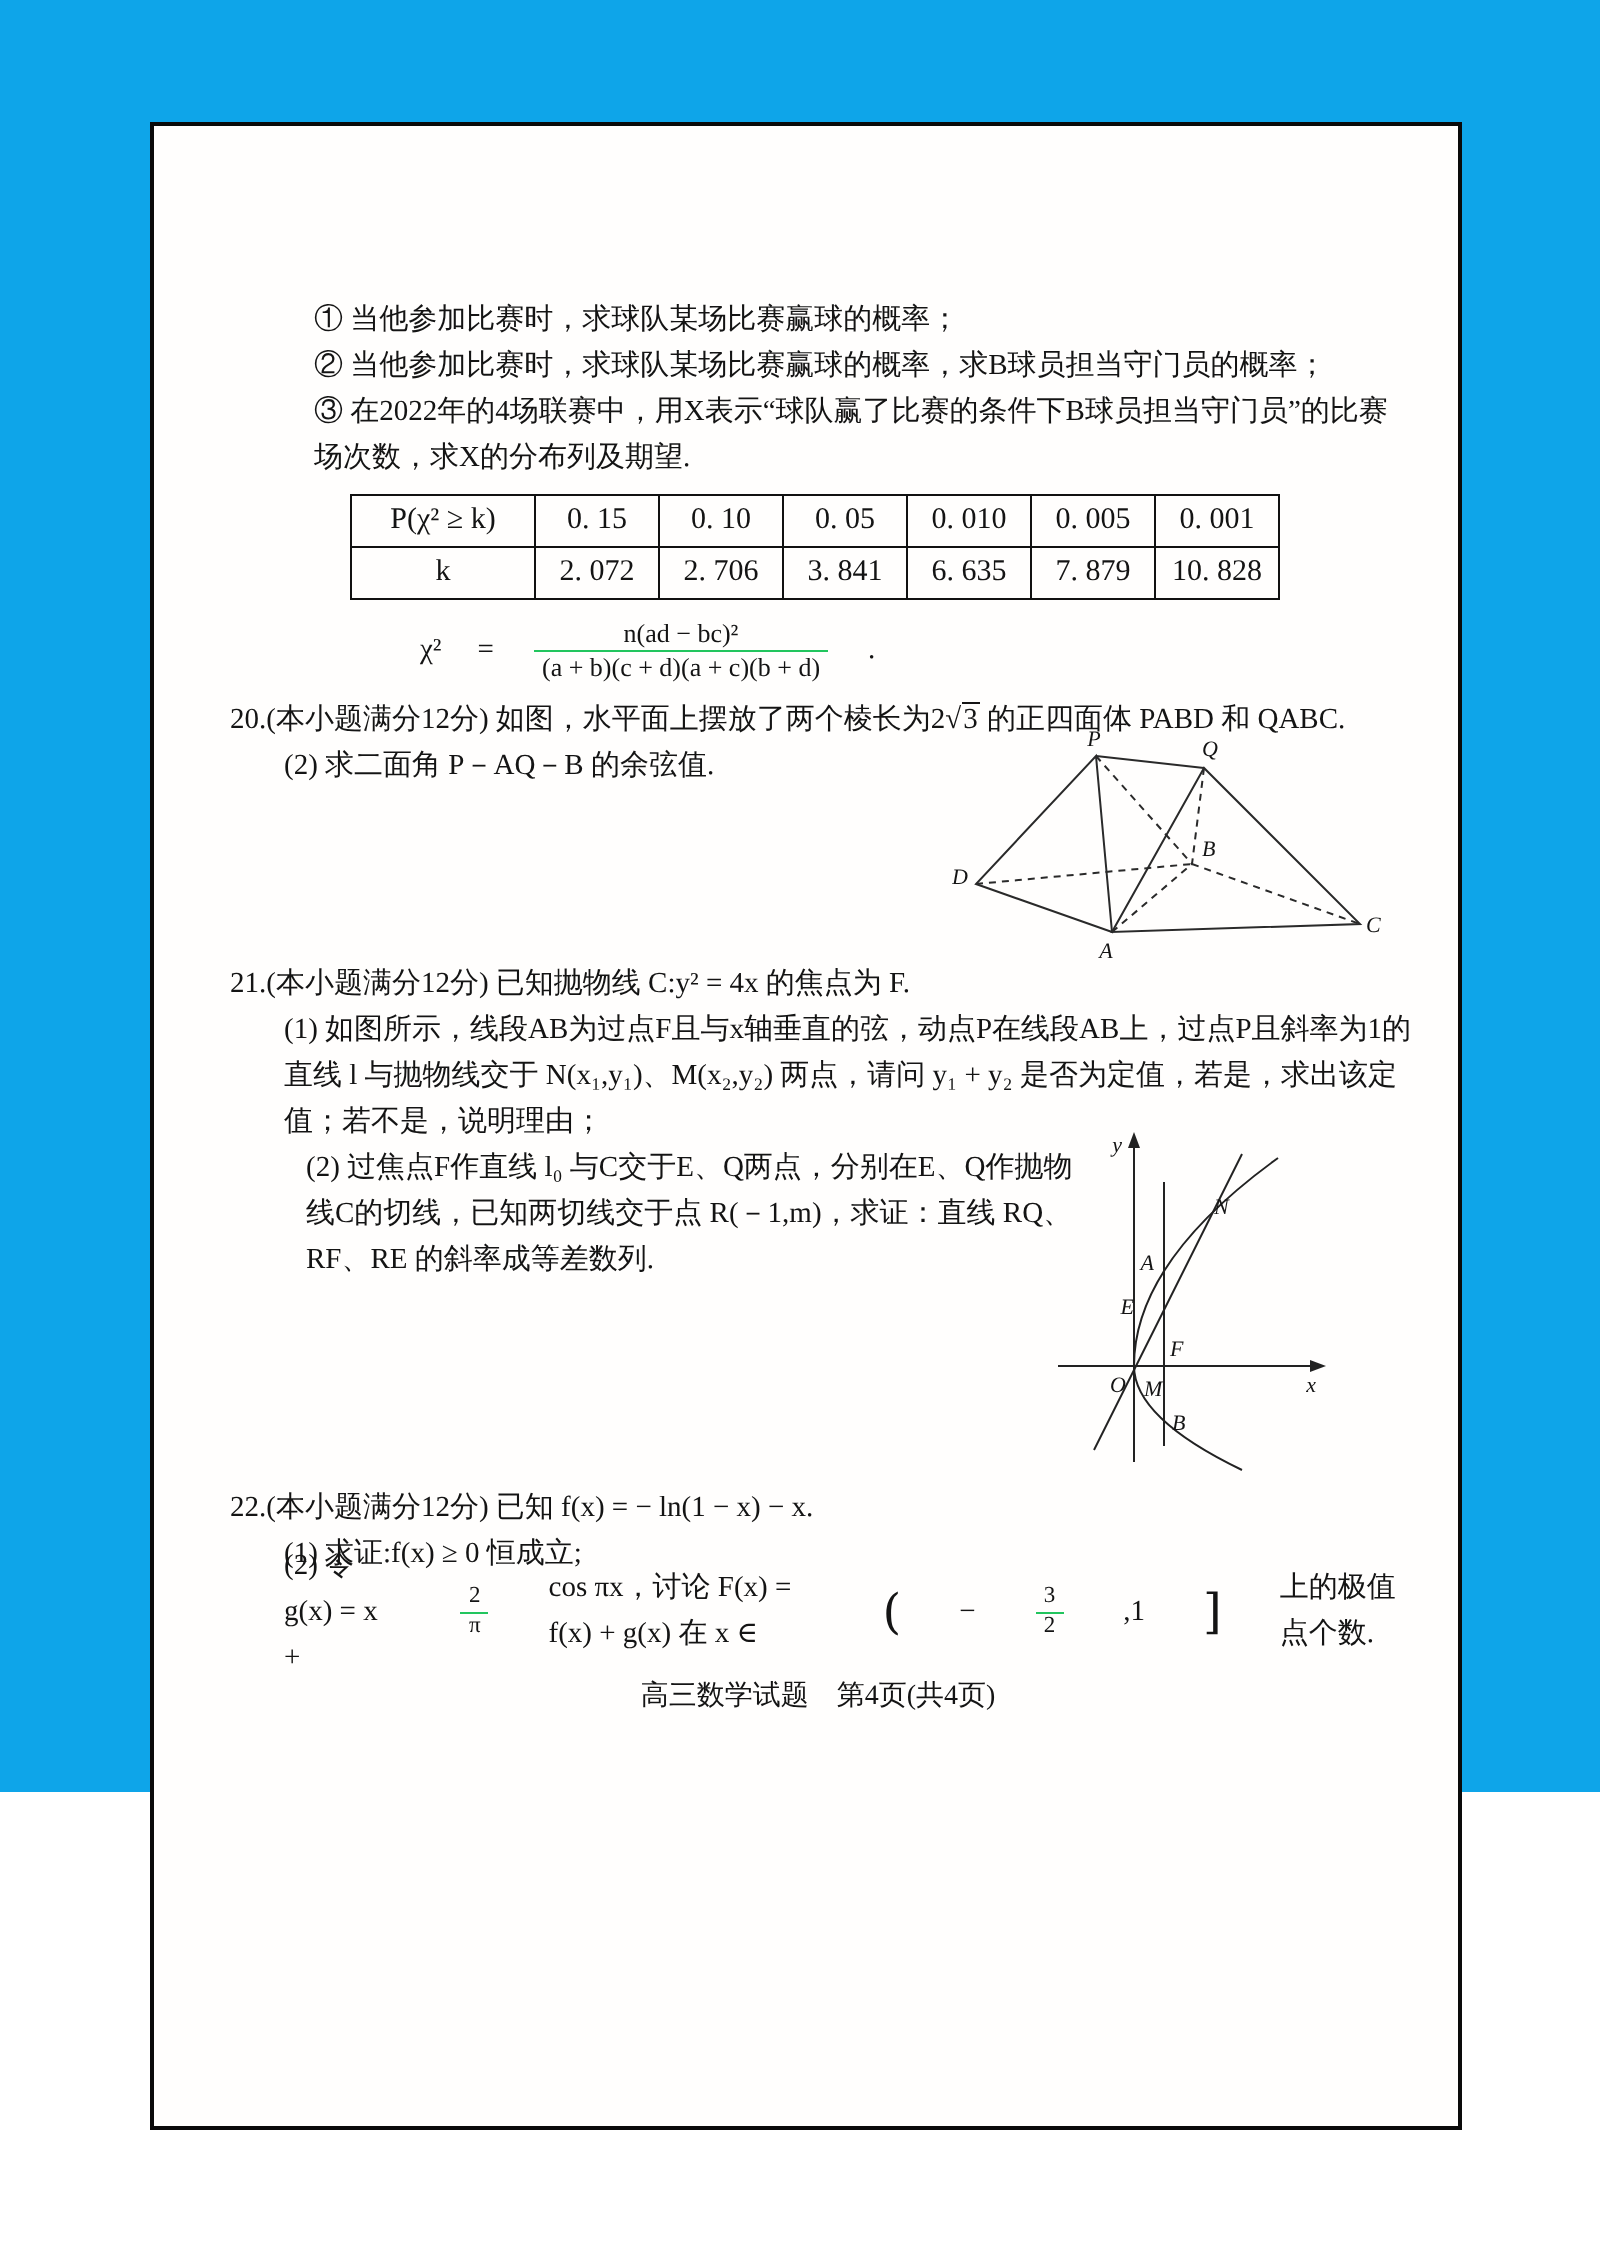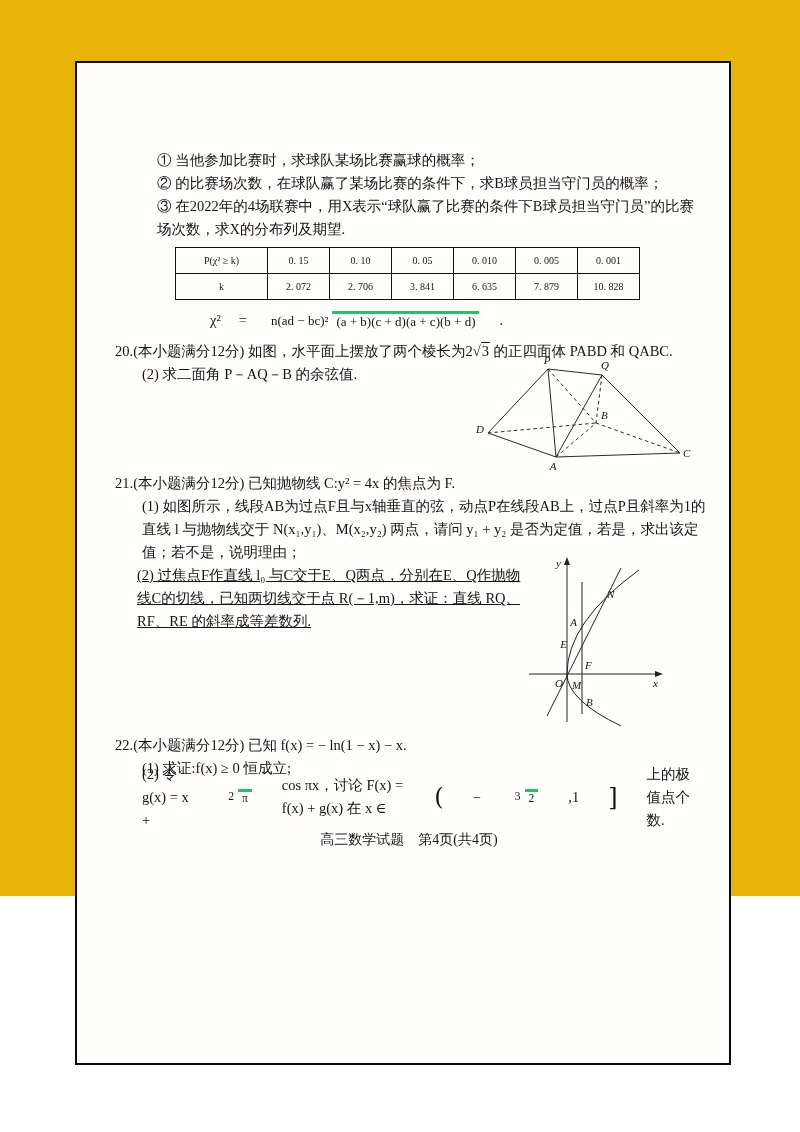--- a/index.html
+++ b/index.html
@@ -3,57 +3,57 @@
 <meta charset="utf-8">
 <style>
   * { margin:0; padding:0; box-sizing:border-box; }
   html,body { width:800px; height:1132px; }
   body {
     background:#ffffff;
     font-family:"Liberation Serif","DejaVu Serif",serif;
     color:#141414;
     overflow:hidden;
   }
-  .page { position:relative; width:800px; height:896px; background:#eab308; }
+  .page { position:relative; width:800px; height:896px; background:#0ea5e9; }
   .frame {
     position:absolute; left:75px; top:61px; width:656px; height:1004px;
     border:2px solid #0a0a0a; background:#fffefd;
   }
   .content {
     position:absolute; left:38px; top:86px; right:26px;
     font-size:14.5px; line-height:23px;
   }
   .intro { margin-left:42px; }
   .appendix { margin-left:62px; }
   .stat-table {
     border-collapse:collapse; margin:6px 0 0 60px;
-    font-size:10px;
+    font-size:15px;
   }
   .stat-table td {
     border:1px solid #111; text-align:center; height:26px; padding:0 4px;
     width:62px;
   }
   .stat-table td:first-child { width:92px; }
   .formula-line {
     display:flex; align-items:center; gap:18px;
     margin:9px 0 8px 95px; font-size:14.5px;
   }
-  .frac { display:inline-flex; align-items:center;
+  .frac { display:inline-flex; flex-direction:column; align-items:center;
           font-size:13px; line-height:1.2; margin:0 2px; }
   .frac .num { padding:0 4px; }
-  .frac .den { border-top:3px solid #22c55e; padding:0 4px; }
+  .frac .den { border-top:1px solid #22c55e; padding:0 4px; }
   .q { position:relative; }
   .q-stem { }
   .q-part { margin-left:27px; }
   .radicand { border-top:1px solid #141414; padding:0 1px; }
   #q20 { margin-top:6px; min-height:132px; }
   #q20 .fig { position:absolute; top:13px; right:12px; }
   #q21 { min-height:258px; }
   #q21 .q-part1 { margin-left:27px; width:566px; }
-  #q21 .q-part2 { margin-left:22px; width:392px;text-decoration:underline; }
+  #q21 .q-part2 { margin-left:38px; width:392px; }
   #q21 .fig { position:absolute; top:80px; right:34px; }
   #q22 { margin-top:4px; }
   .inline-math { display:flex; align-items:center; margin-left:27px; height:34px;gap:28px; }
   .inline-math .frac { font-size:11.5px; }
   .bigdelim { font-size:24px; font-weight:400; line-height:1; padding:0 1px;
               font-family:"DejaVu Serif",serif; }
   .committer { margin-top:46px; margin-left:390px; line-height:28px; }
   .c-label { display:inline-block; width:122px; }
   .c-indent { padding-left:52px; }
   .c-name { display:inline-block; }
@@ -67,21 +67,21 @@
 </style>
 </head>
 <body>
 
 <div class="page">
   <div class="frame">
     <div class="content">
 
       <div class="intro">
         <p>① 当他参加比赛时，求球队某场比赛赢球的概率；</p>
-        <p>② 的比赛场次数，在球队赢了某场比赛的条件下，求B球员担当守门员的概率；</p>
+        <p>② 当他参加比赛时，求球队某场比赛赢球的概率，求B球员担当守门员的概率；</p>
         <p>③ 在2022年的4场联赛中，用X表示“球队赢了比赛的条件下B球员担当守门员”的比赛场次数，求X的分布列及期望.</p>
       </div>
 
       <table class="stat-table">
         <tbody>
             <tr>
           <td>P(χ² ≥ k)</td>
           <td>0. 15</td>
           <td>0. 10</td>
           <td>0. 05</td>

